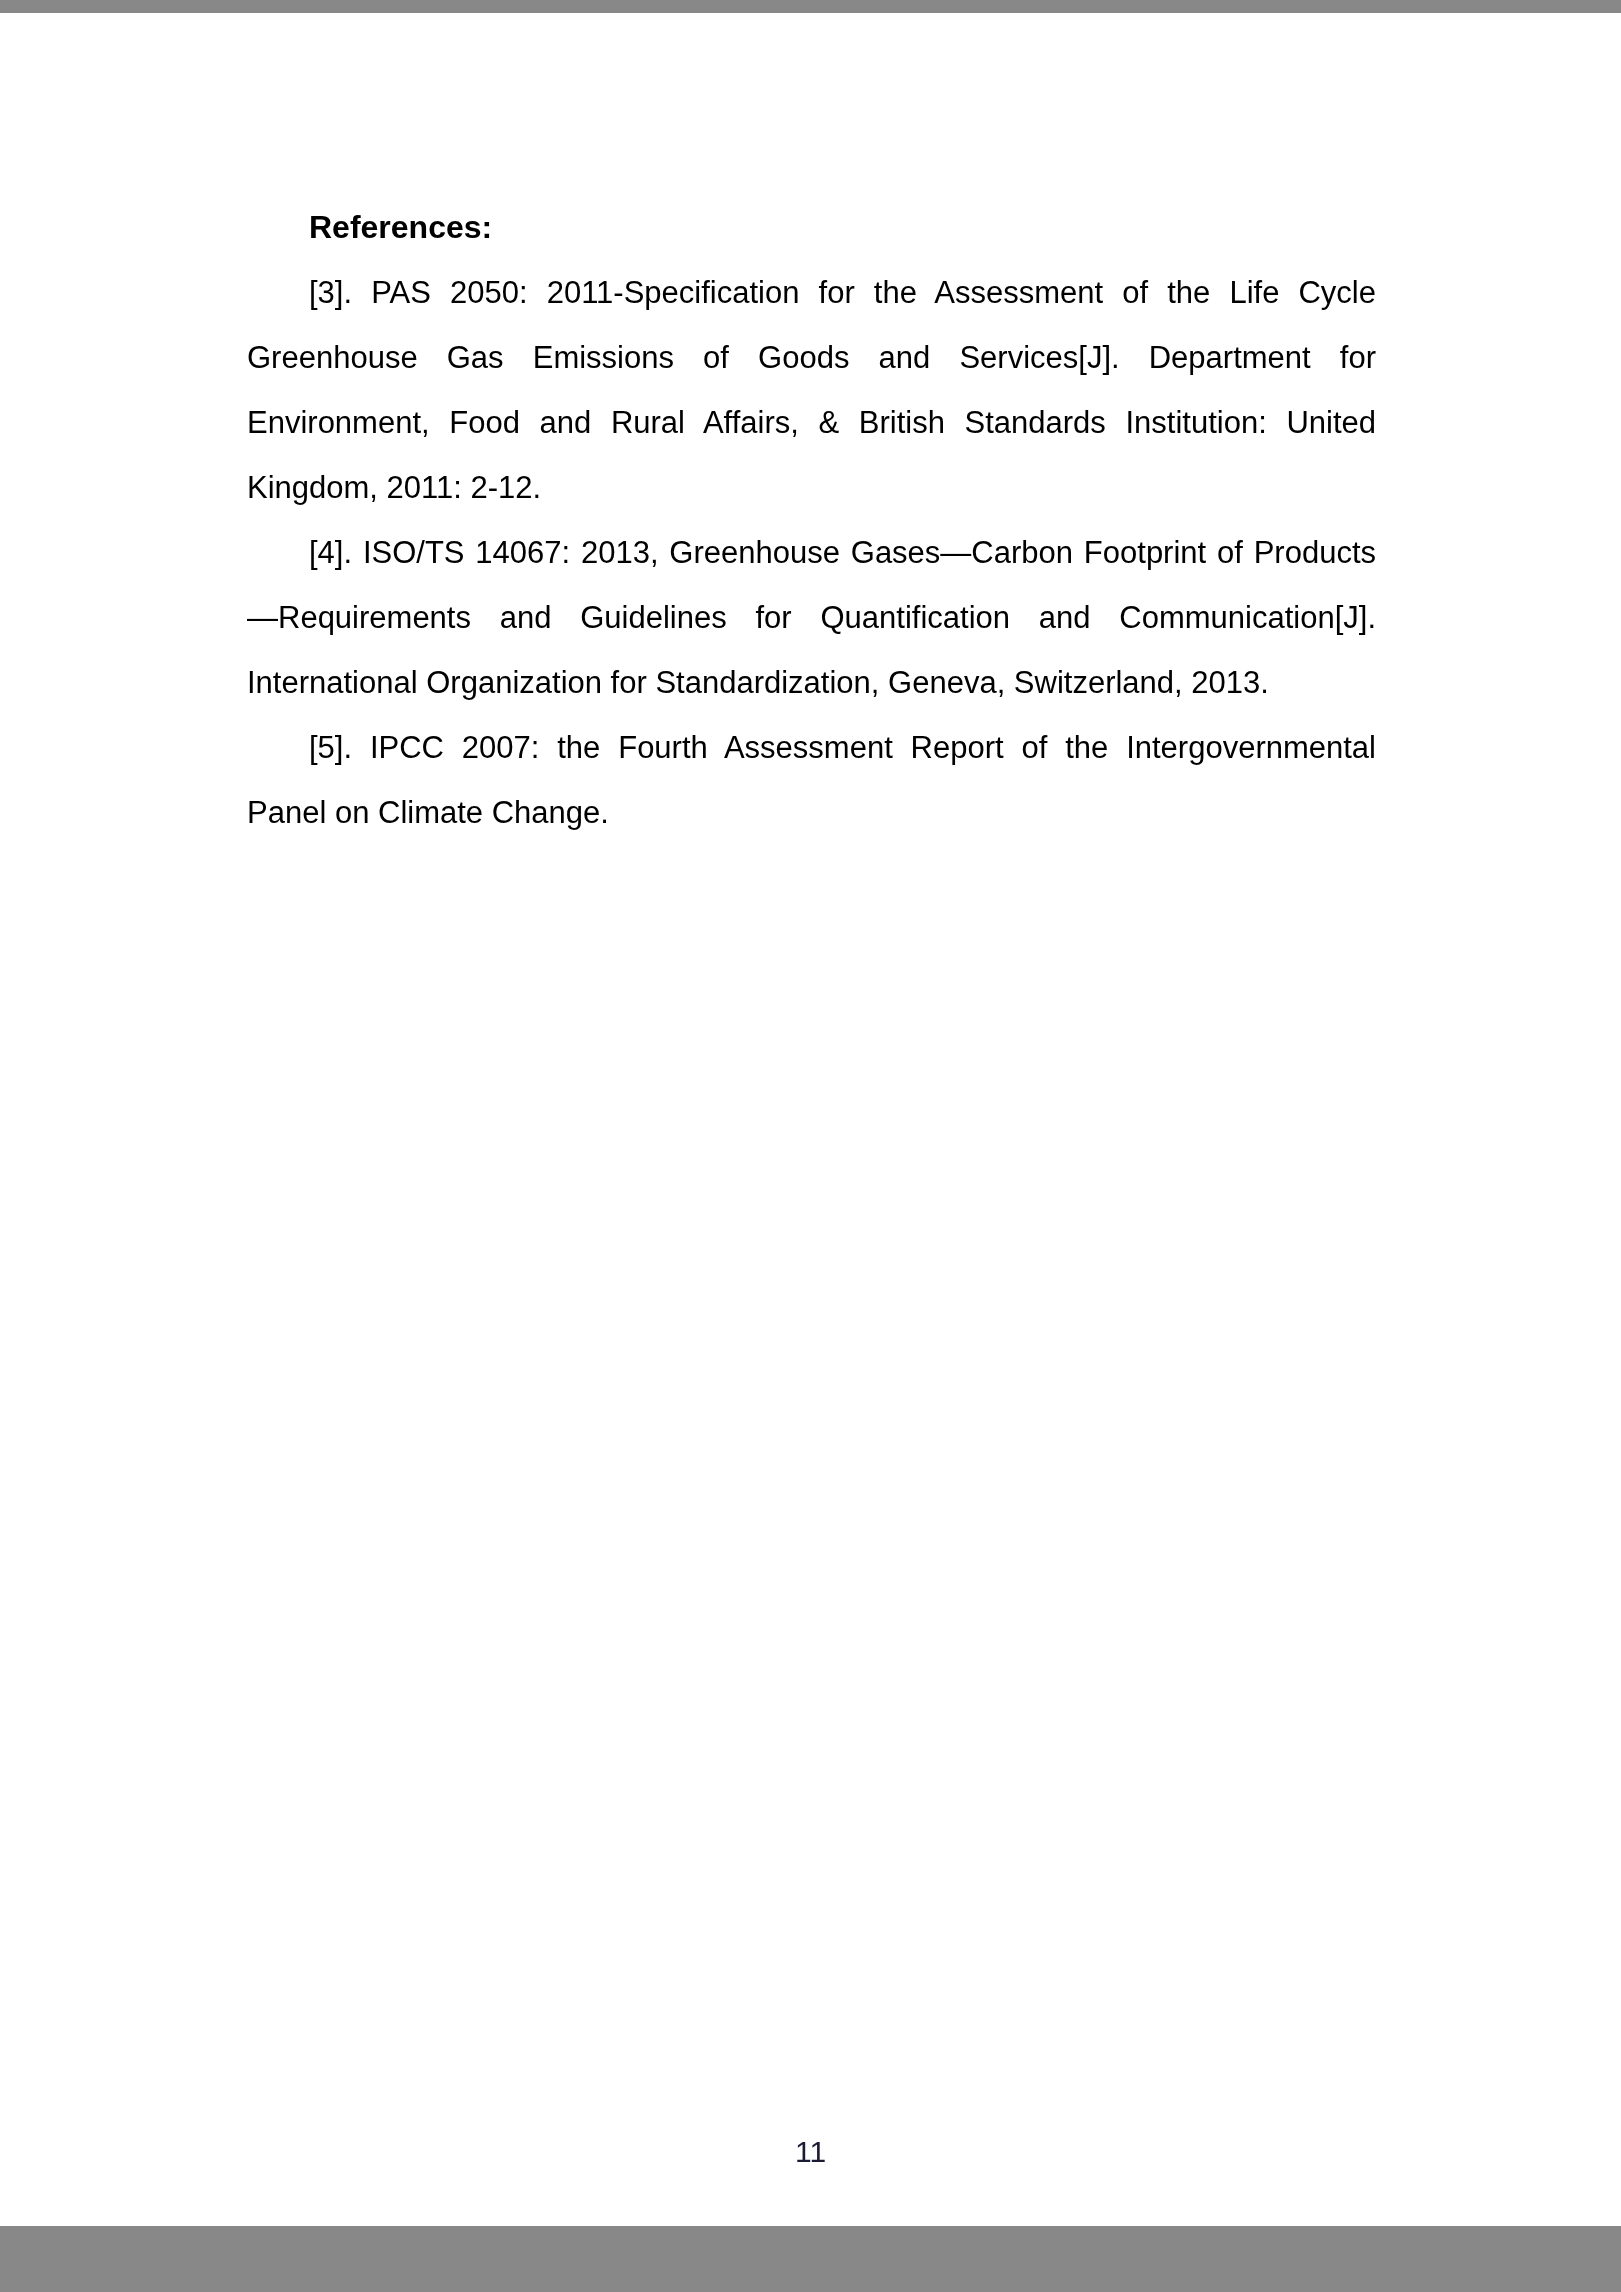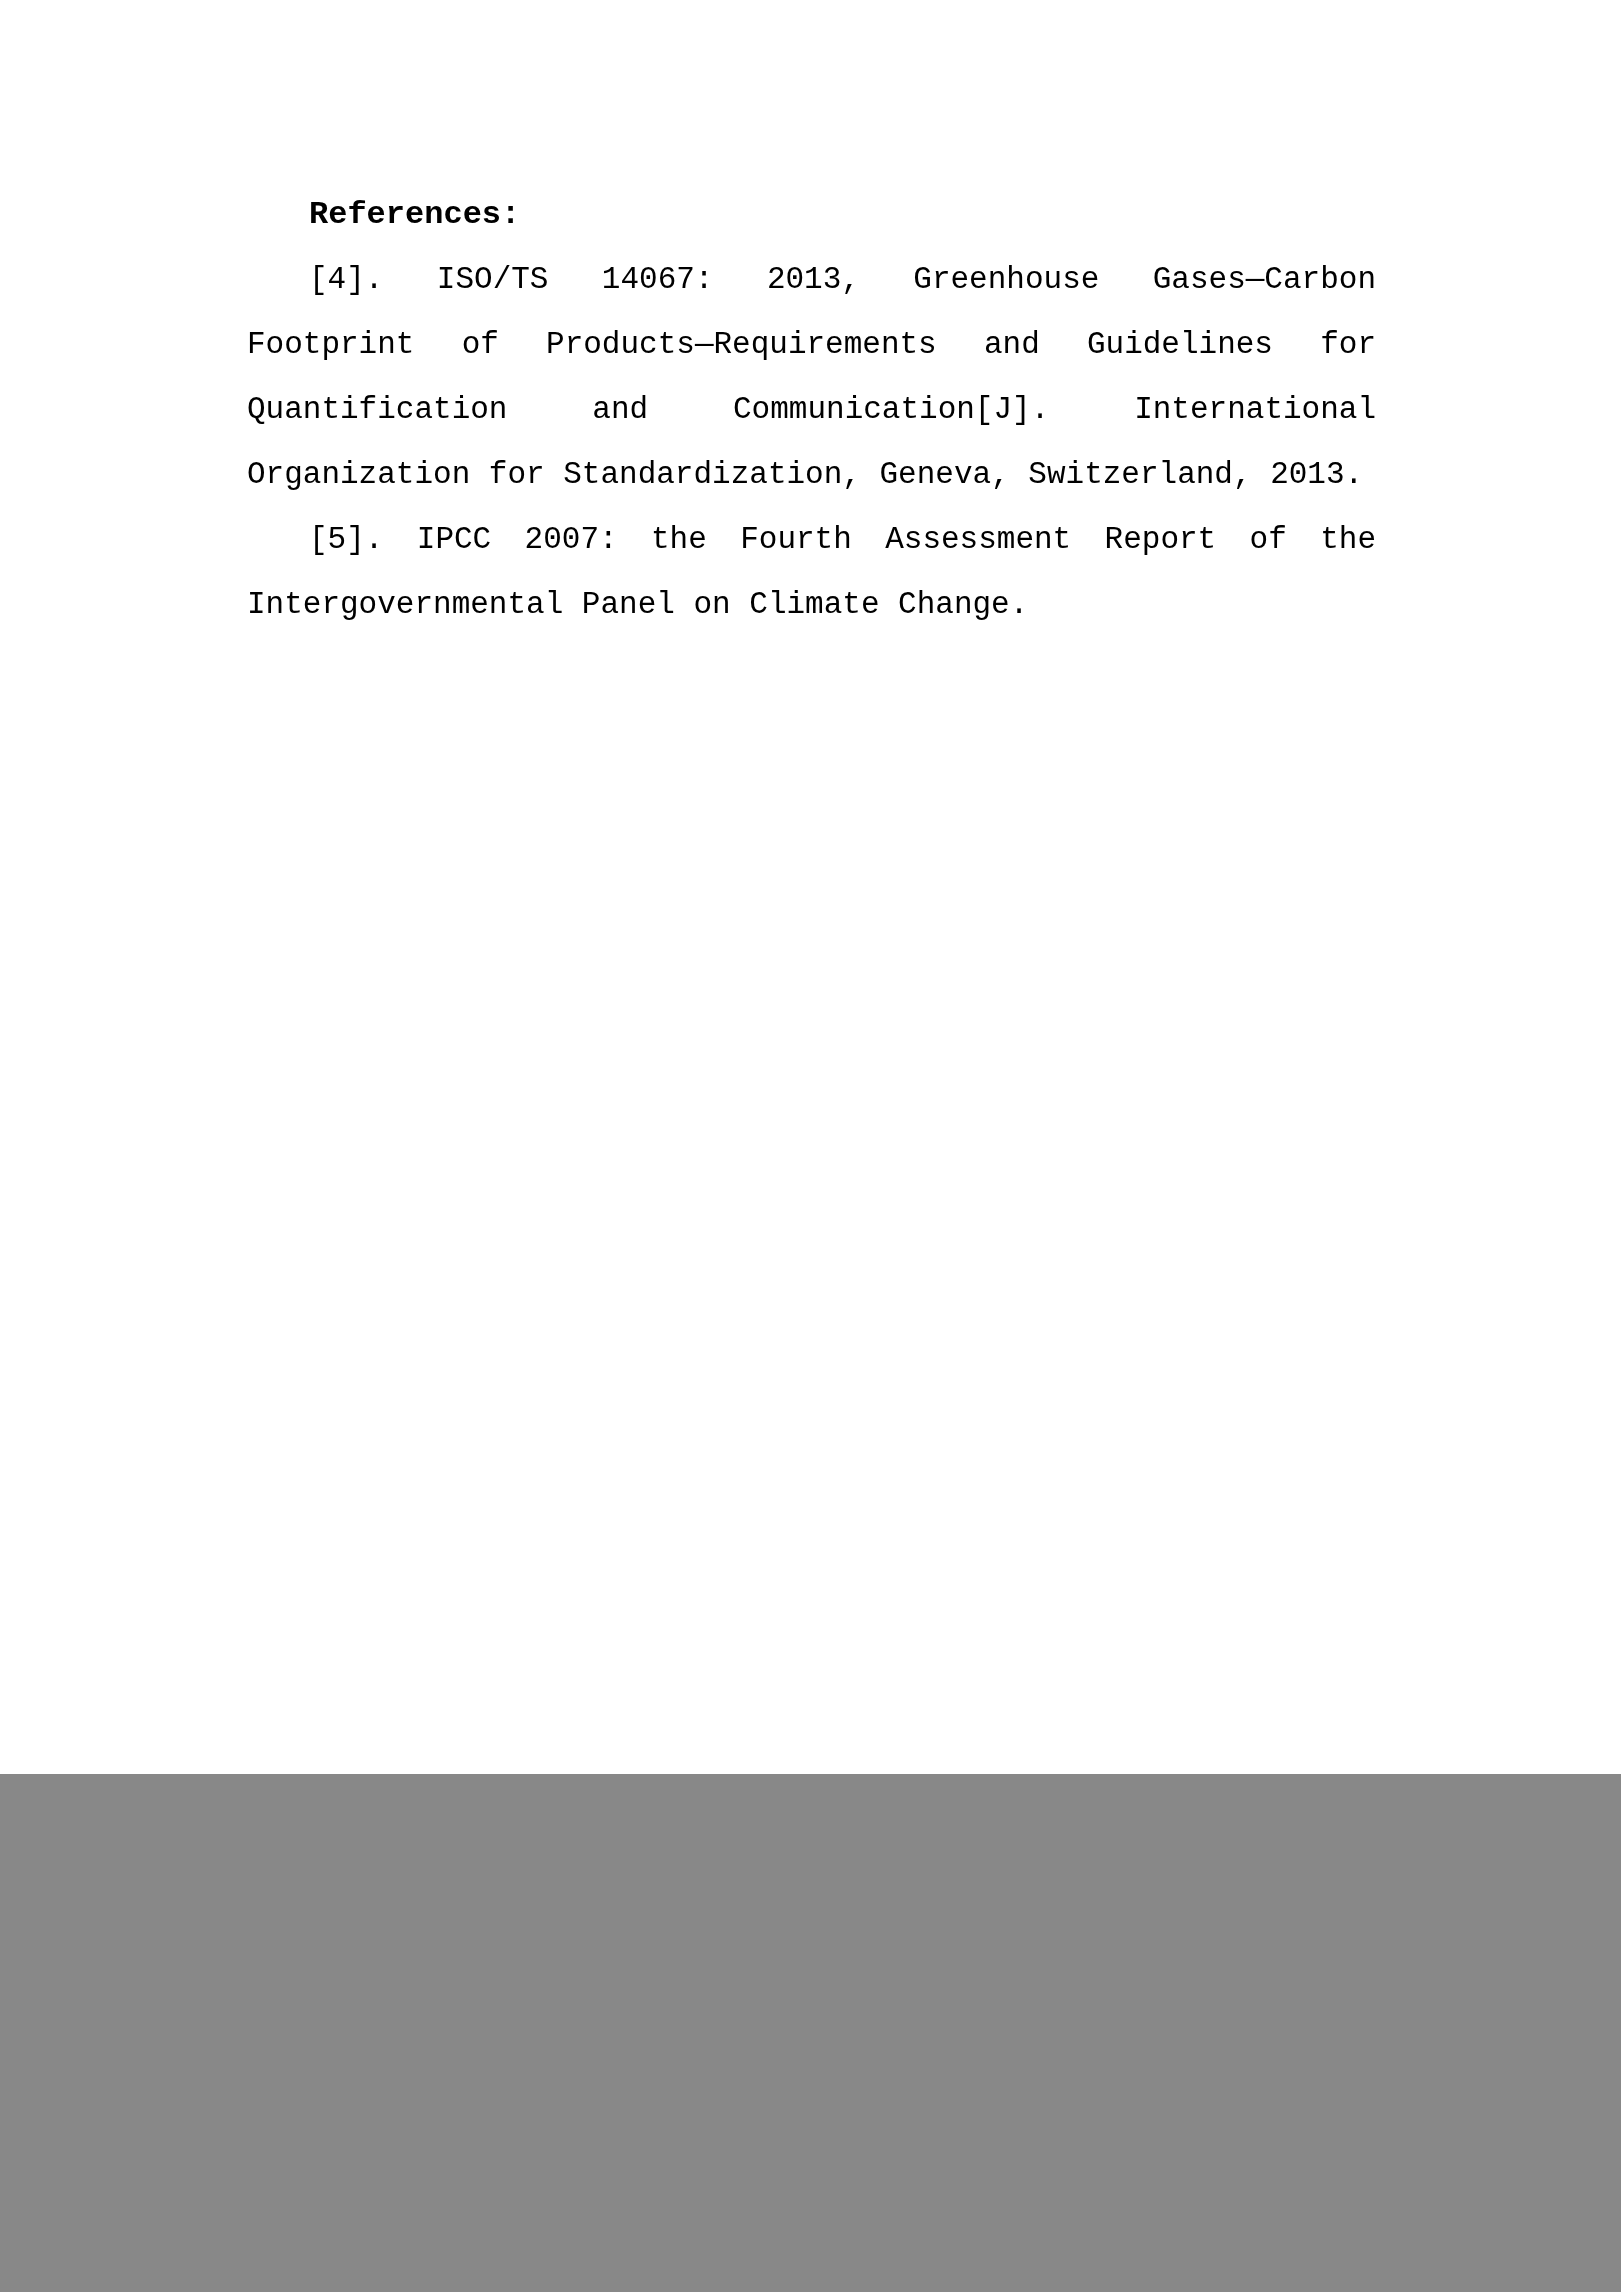--- a/index.html
+++ b/index.html
@@ -3,24 +3,24 @@
 <meta charset="utf-8">
 <style>
   html, body {
     margin: 0;
     padding: 0;
     background: #888;
   }
   .page {
     position: relative;
     width: 1621px;
-    height: 1774px;
-    margin: 0 auto;
+    height: 2213px;
+    margin: 13px auto;
     background: #ffffff;
-    font-family: Liberation Mono, monospace;
+    font-family: Liberation Sans, sans-serif;
     color: #000000;
     overflow: hidden;
   }
   .text-block {
     position: absolute;
     left: 247px;
     top: 182px;
     width: 1129px;
     font-size: 31px;
     line-height: 65px;
@@ -49,19 +49,20 @@
     line-height: 35px;
     color: #1b1b33;
   }
 </style>
 </head>
 <body>
 
 <div class="page">
   <div class="text-block">
     <h2 class="references-heading">References:</h2>
+    <p class="ref">[3]. PAS 2050: 2011-Specification for the Assessment of the Life Cycle Greenhouse Gas Emissions of Goods and Services[J]. Department for Environment, Food and Rural Affairs, &amp; British Standards Institution: United Kingdom, 2011: 2-12.</p>
     <p class="ref">[4]. ISO/TS 14067: 2013, Greenhouse Gases—Carbon Footprint of Products—Requirements and Guidelines for Quantification and Communication[J]. International Organization for Standardization, Geneva, Switzerland, 2013.</p>
     <p class="ref">[5]. IPCC 2007: the Fourth Assessment Report of the Intergovernmental Panel on Climate Change.</p>
   </div>
 
   <div class="page-number">11</div>
 </div>
 
 
 </body></html>

